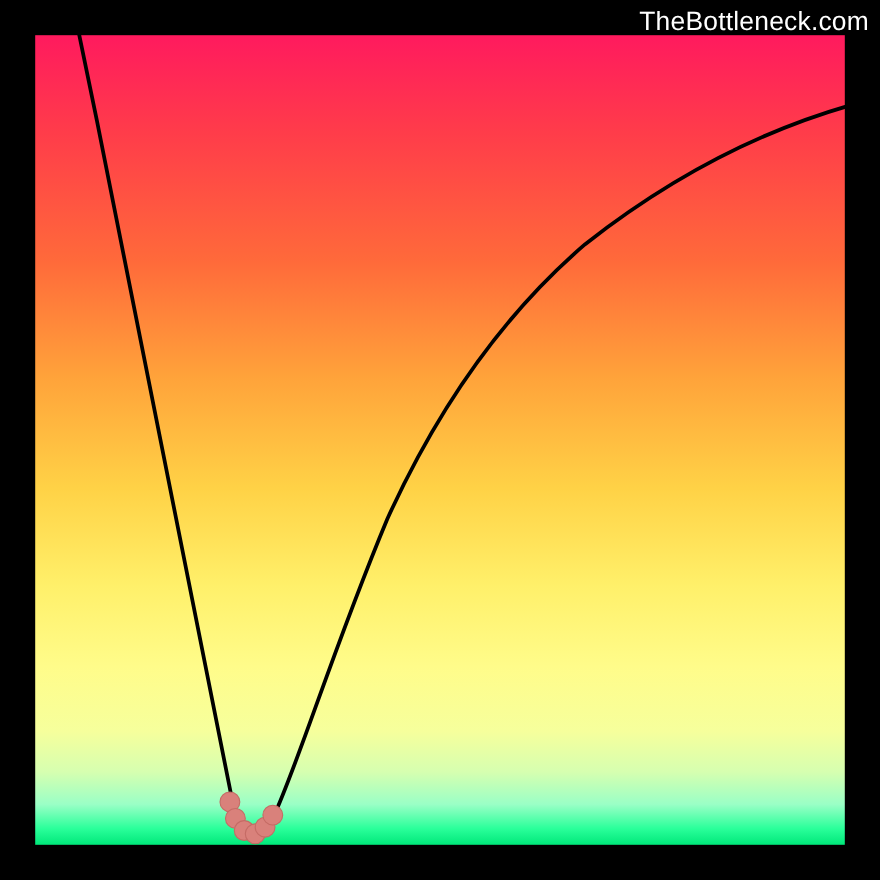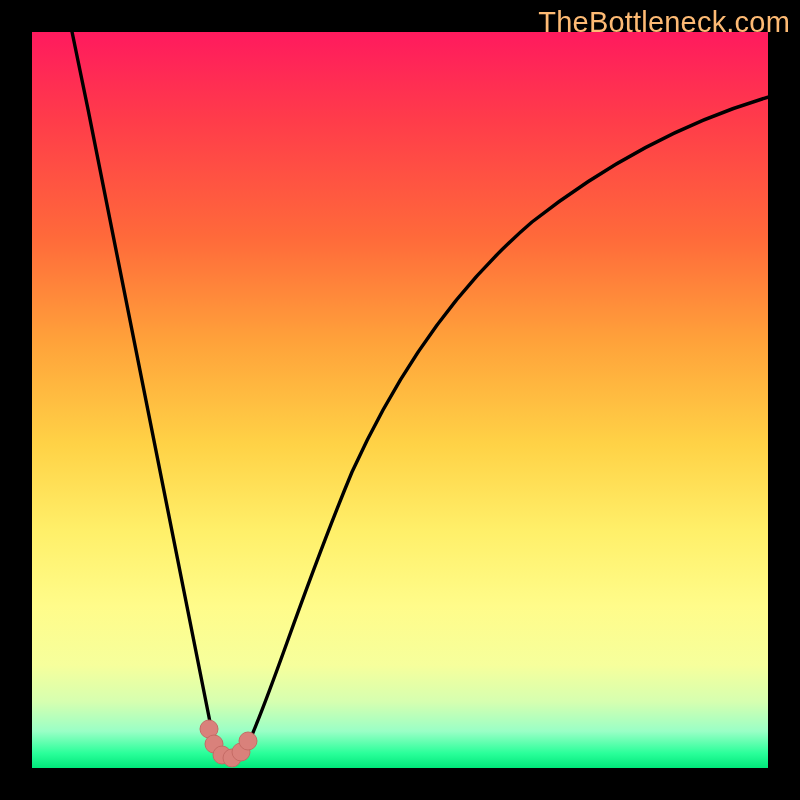--- a/index.html
+++ b/index.html
@@ -34,22 +34,22 @@
       #d6ffb0 91%,
       #9affc6 95%,
       #2aff9a 98%,
       #00e87a 100%);
   }
   .attrib {
     position: absolute;
     top: 6px;
     right: 10px;
     font-family: Arial, Helvetica, sans-serif;
-    font-size: 29px;
-    color: #fdba74;
+    font-size: 24px;
+    color: #ffffff;
     letter-spacing: 0.2px;
     user-select: none;
   }
   svg.curve {
     position: absolute;
     left: 0;
     top: 0;
     width: 736px;
     height: 736px;
     overflow: visible;

